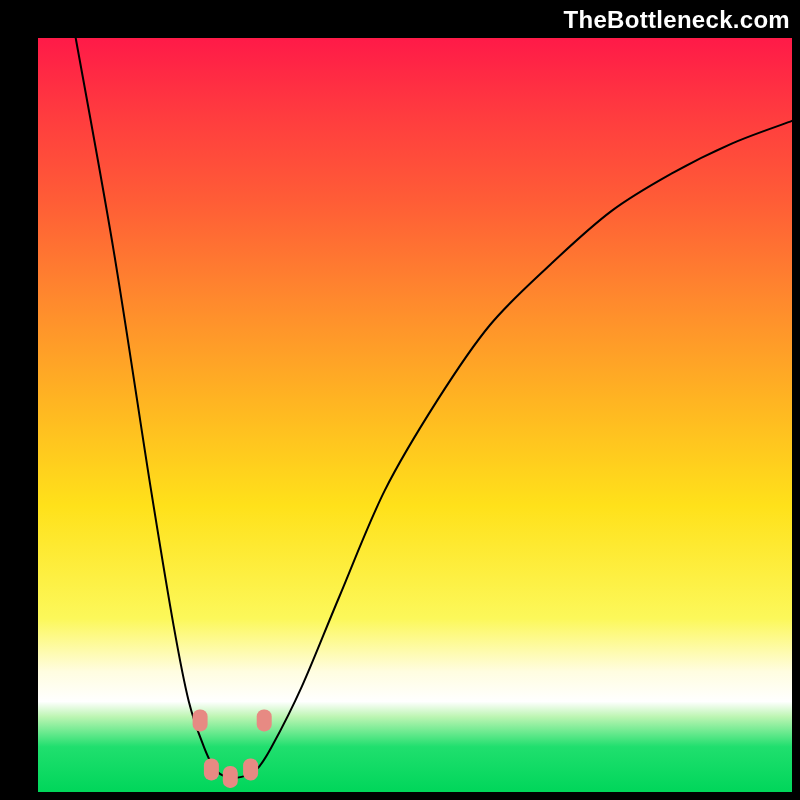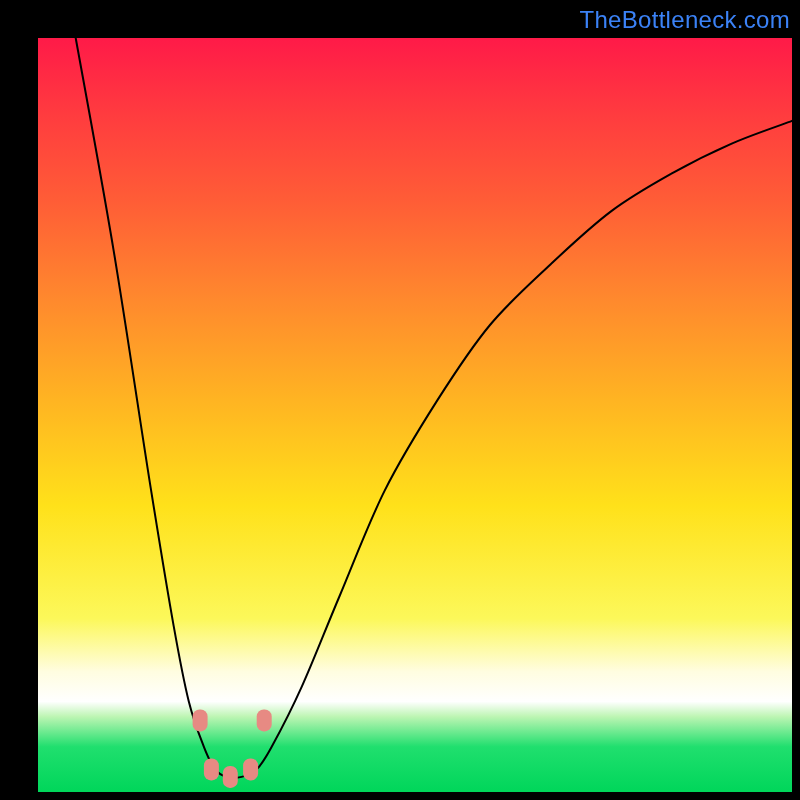--- a/index.html
+++ b/index.html
@@ -38,23 +38,23 @@
       #ffffff 88%,
       #bdf5b3 90%,
       #20df6e 94%,
       #00d65a 100%
     );
   }
   .watermark {
     position: absolute;
     top: 6px;
     right: 10px;
-    color: #3b82f6;
+    color: #ffffff;
     font-size: 24px;
-    font-weight: 400;
+    font-weight: 700;
     letter-spacing: 0.3px;
     user-select: none;
     text-align: center;
   }
   svg.curve {
     position: absolute;
     left: 0;
     top: 0;
     width: 754px;
     height: 754px;

